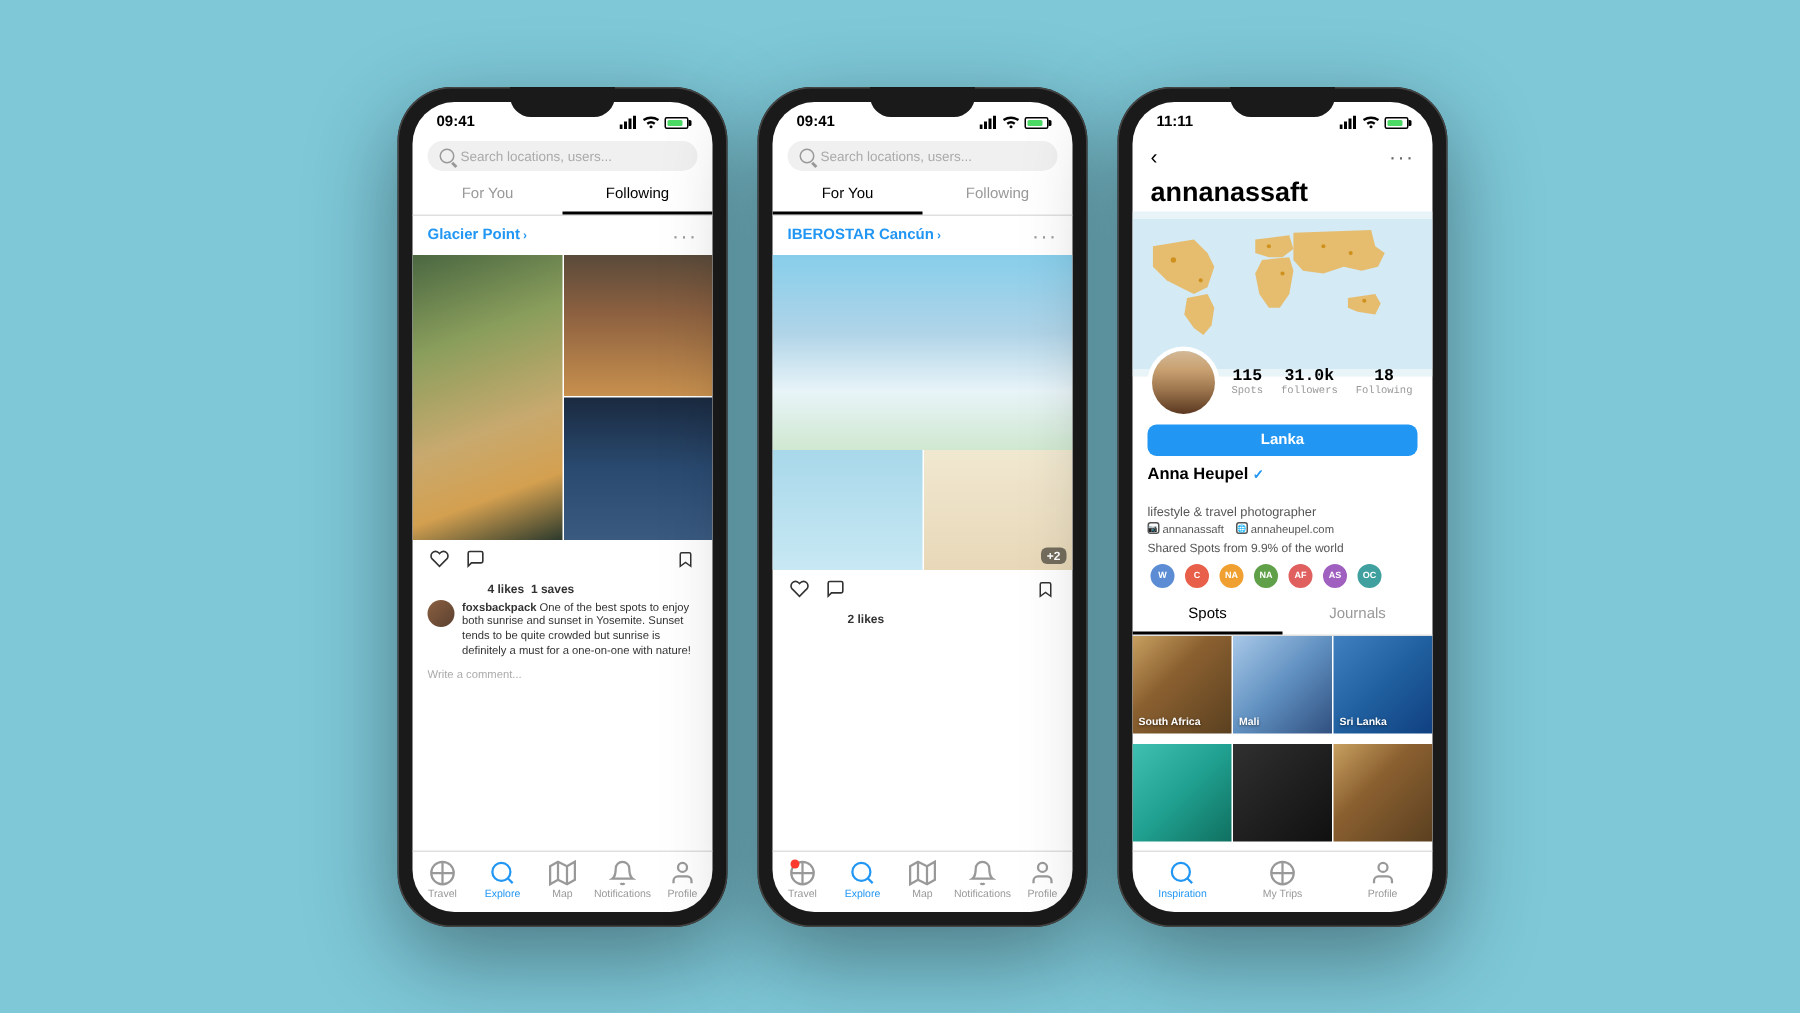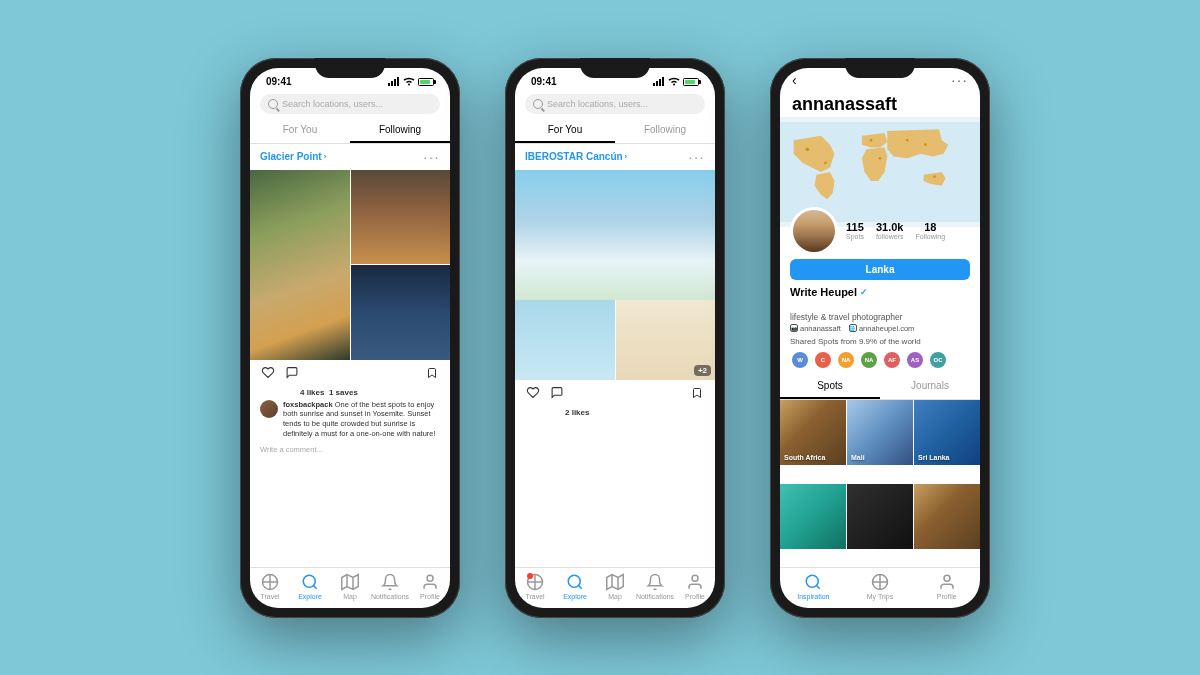--- a/index.html
+++ b/index.html
@@ -11,21 +11,21 @@
       align-items: center;
       justify-content: center;
       font-family: -apple-system, BlinkMacSystemFont, 'Helvetica Neue', sans-serif;
       overflow: hidden;
     }
 
     .phones-container {
       display: flex;
       align-items: center;
       justify-content: center;
-      gap: 45px;
+      gap: 20px;
       padding-left: 30px;
     }
 
     
     .phone {
       width: 220px;
       height: 560px;
       background: #1a1a1a;
       border-radius: 36px;
       padding: 10px;
@@ -295,20 +295,21 @@
     }
     .profile-avatar-img {
       width: 100%;
       height: 100%;
       background: linear-gradient(180deg, #d4b896 0%, #c8a070 30%, #a07850 60%, #5a3820 100%);
     }
 
     .profile-stats {
       display: flex;
       gap: 12px;
+      font-family: Liberation Mono, monospace;
     }
     .stat-item {
       display: flex;
       flex-direction: column;
       align-items: center;
     }
     .stat-number {
       font-size: 11px;
       font-weight: 700;
       color: #000;
@@ -714,20 +715,39 @@
           <span>Profile</span>
         </div>
       </div>
     </div>
   </div>
 
   <div class="phone">
     <div class="notch"></div>
     <div class="phone-screen">
 
+      <div class="status-bar">
+        <span class="time">11:11</span>
+        <div class="status-icons">
+          <svg width="12" height="9">
+              <rect x="0" y="6" width="2" height="3" fill="#000"></rect>
+              <rect x="3" y="4" width="2" height="5" fill="#000"></rect>
+              <rect x="6" y="2" width="2" height="7" fill="#000"></rect>
+              <rect x="9" y="0" width="2" height="9" fill="#000"></rect>
+            </svg>
+          <svg width="12" height="9">
+              <path d="M6 7.5 L6 7.5" stroke="#000" stroke-width="2" stroke-linecap="round"></path>
+              <path d="M3.5 5.5 Q6 3.5 8.5 5.5" stroke="#000" stroke-width="1.5" fill="none"></path>
+              <path d="M1 3 Q6 0 11 3" stroke="#000" stroke-width="1.5" fill="none"></path>
+            </svg>
+          <div class="battery-icon">
+              <div class="battery-fill"></div>
+            </div>
+        </div>
+      </div>
 
       <div class="profile-header">
         <div class="back-arrow">‹</div>
         <div class="more-dots">···</div>
       </div>
 
       <div class="username">annanassaft</div>
 
       <div class="world-map">
         <svg class="map-svg" viewBox="0 0 220 110">
@@ -772,21 +792,21 @@
             <span class="stat-number">18</span>
             <span class="stat-label">Following</span>
           </div>
         </div>
       </div>
 
       <div class="follow-button">Lanka</div>
 
       <div class="profile-name-section">
         <div class="profile-name">
-          <span>Write Heupel</span>
+          <span>Anna Heupel</span>
           <span class="verified-badge">✓</span>
         </div>
         <div class="profile-bio">lifestyle &amp; travel photographer</div>
         <div class="profile-links">
           <div class="profile-link">
             <span class="link-icon-small">📷</span>
             <span>annanassaft</span>
           </div>
           <div class="profile-link">
             <span class="link-icon-small">🌐</span>

